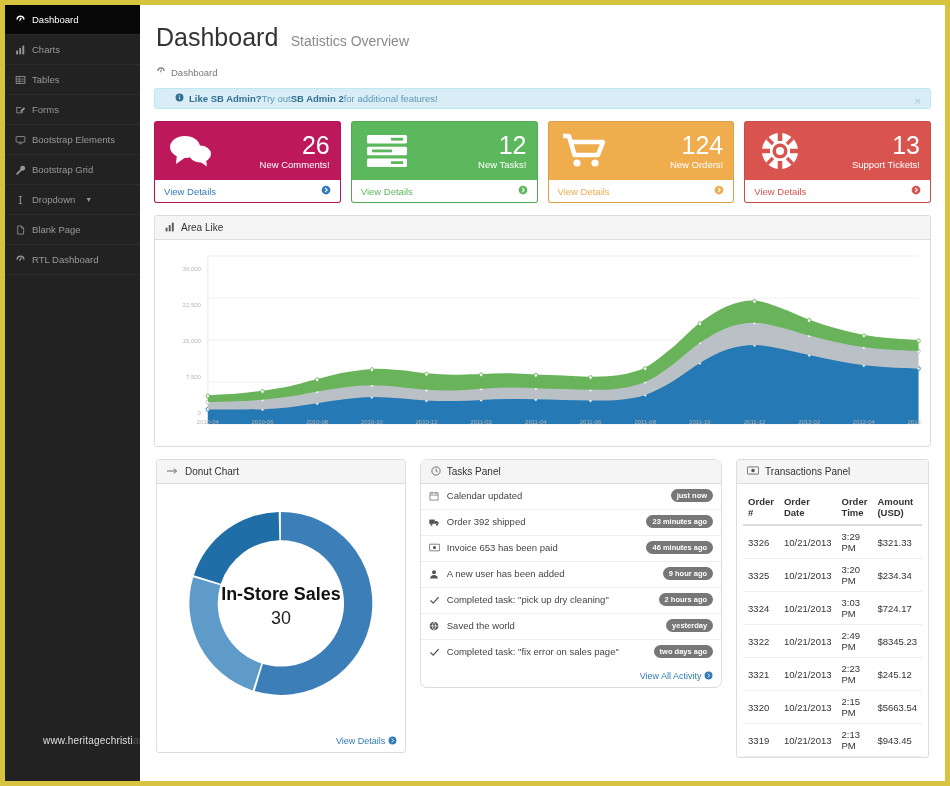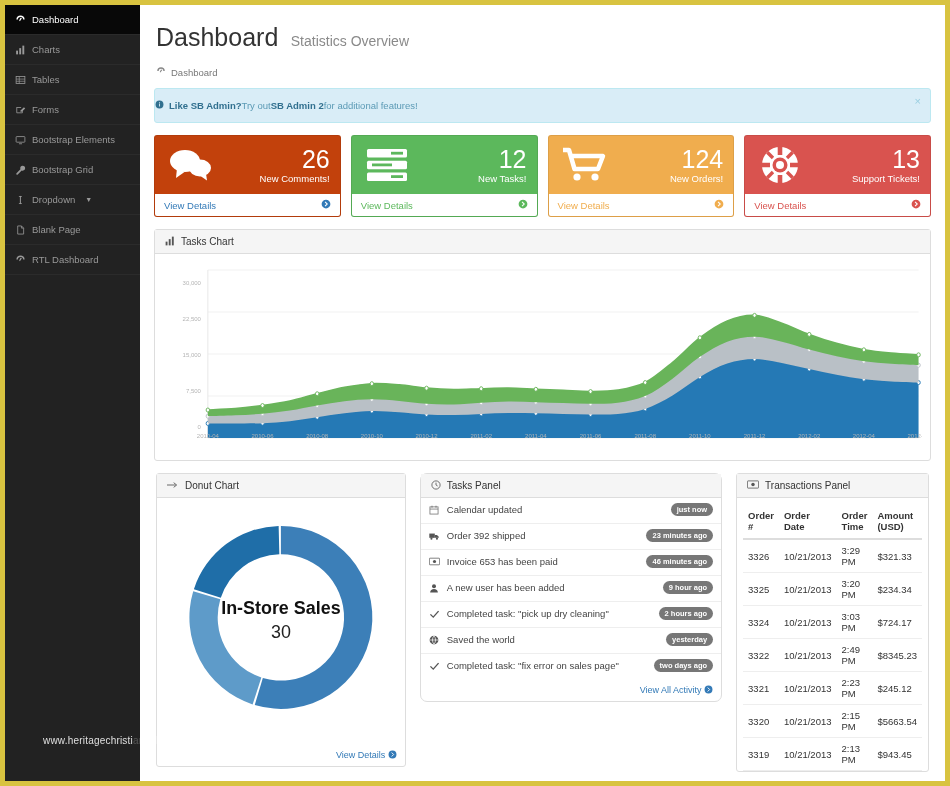--- a/index.html
+++ b/index.html
@@ -58,25 +58,25 @@
     font-size:9.5px; color:#777;
     display:flex; align-items:center; gap:5px;
   }
 
   .alert {
     background:#d9edf7;
     border:1px solid #bce8f1;
     border-radius:3px;
     color:#31708f;
     font-size:9.5px;
-    padding:8px 0;
+    padding:8px 20px;
     display:flex; align-items:center;
     margin:0 2px 12px 2px;
     position:relative;
-    height:35px;
+    height:21px;
   }
   .alert .close { position:absolute; right:9px; top:6px; color:#9acfe0; font-size:11px; cursor:pointer; }
   .alert b { font-weight:bold; }
   .alert .muted { color:#5b9ab5; }
 
   
   .stat-row { display:flex; gap:10px; margin:0 2px 12px 2px; }
   .stat {
     flex:1;
     border-radius:3px;
@@ -93,21 +93,21 @@
   .stat-nums { flex:1; text-align:right; line-height:1.05; }
   .stat-huge { font-size:25px; font-weight:400; }
   .stat-lbl { font-size:9.5px; margin-top:2px; }
   .stat-foot {
     background:#fff;
     display:flex; align-items:center; justify-content:space-between;
     padding:4px 9px; height:22px;
     font-size:9.5px;
   }
   .stat-foot .circ { font-size:10px; }
-  .s-blue   { background:#c2410c; } .s-blue  .stat-foot span { color:#337ab7; }
+  .s-blue   { background:#be185d; } .s-blue  .stat-foot span { color:#337ab7; }
   .s-green  { background:#5cb85c; } .s-green .stat-foot span { color:#5cb85c; }
   .s-orange { background:#f0ad4e; } .s-orange .stat-foot span { color:#f0ad4e; }
   .s-red    { background:#d9534f; } .s-red   .stat-foot span { color:#d9534f; }
 
   
   .panel {
     border:1px solid #dddddd;
     border-radius:3px;
     background:#fff;
     margin:0 2px 12px 2px;
@@ -401,21 +401,21 @@
 
     <div class="panel">
       <div class="panel-head">
         <span>
           <svg width="10" height="10" viewBox="0 0 16 16">
               <rect x="1" y="9" width="3" height="6" fill="#555"></rect>
               <rect x="6" y="5" width="3" height="10" fill="#555"></rect>
               <rect x="11" y="1" width="3" height="14" fill="#555"></rect>
             </svg>
         </span>
-        <span>Tasks Chart</span>
+        <span>Area Like</span>
       </div>
       <div class="panel-body" style="padding:6px 8px 0 8px;">
         <div class="areawrap">
           <svg id="area-svg" width="100%" height="200" viewBox="0 0 880 200" preserveAspectRatio="none" style="display:block">
               <line x1="52" x2="876" y1="178" y2="178" class="grid-line"></line>
               <line x1="52" x2="876" y1="136" y2="136" class="grid-line"></line>
               <line x1="52" x2="876" y1="94" y2="94" class="grid-line"></line>
               <line x1="52" x2="876" y1="52" y2="52" class="grid-line"></line>
               <line x1="52" x2="876" y1="10" y2="10" class="grid-line"></line>
               <line x1="52" x2="52" y1="10" y2="178" stroke="#e6e6e6"></line>

